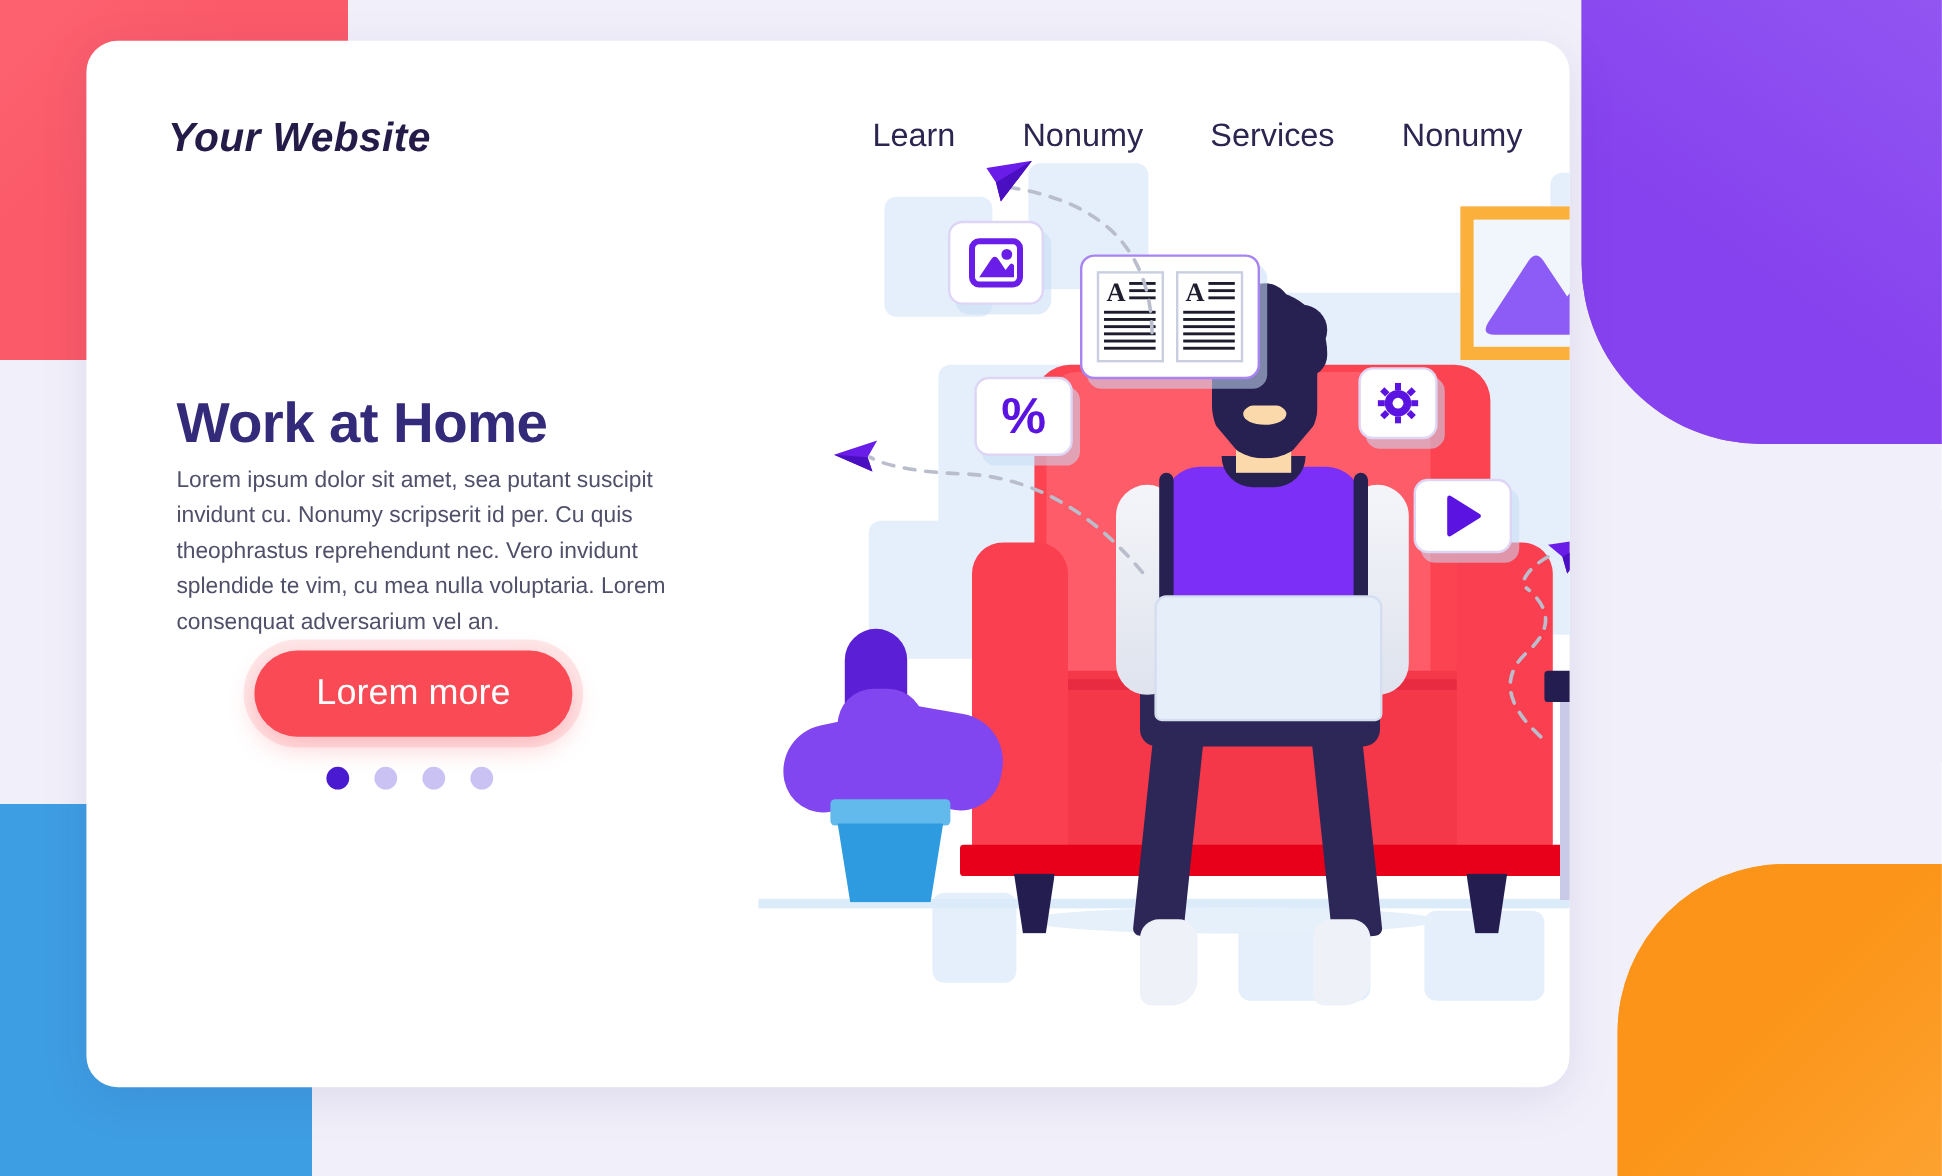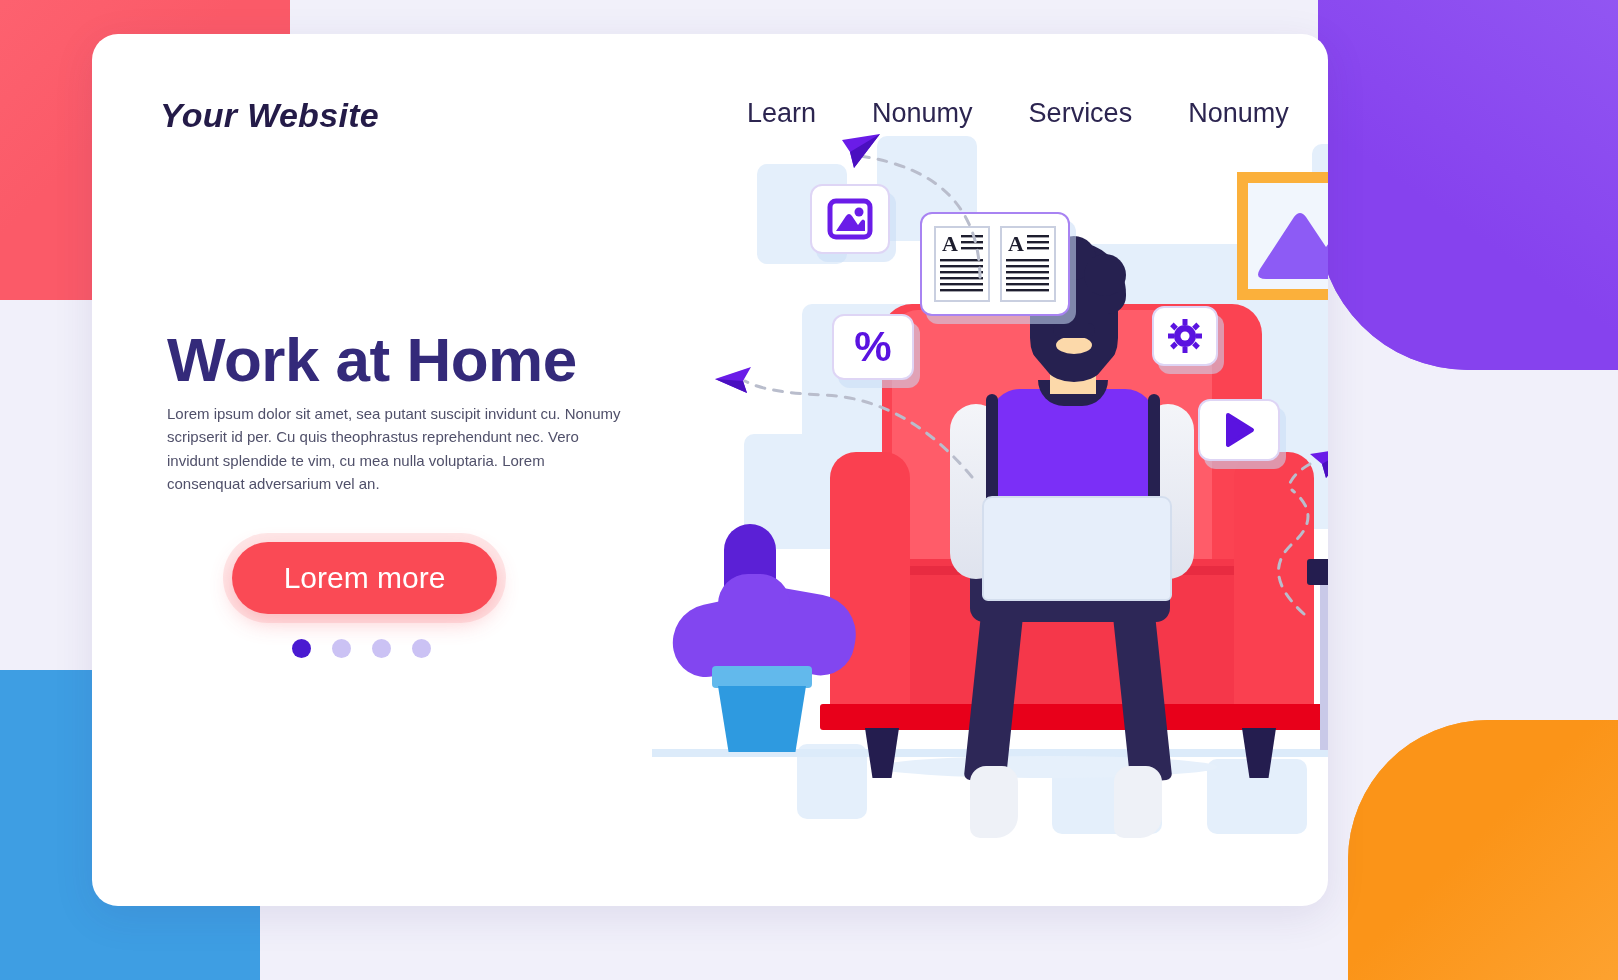--- a/index.html
+++ b/index.html
@@ -64,21 +64,20 @@
 
   
   #card {
     position: absolute;
     left: 72px; top: 34px;
     width: 1236px; height: 872px;
     background: #ffffff;
     border-radius: 26px;
     box-shadow: 0 10px 40px rgba(60,40,120,0.10);
     overflow: hidden;
-    margin-left: 20px;
   }
 
   
   #header {
     position: absolute;
     left: 0; top: 0; width: 100%; height: 124px;
     display: flex; align-items: center;
   }
   #logo {
     position: absolute; left: 68px; top: 62px;
@@ -101,28 +100,28 @@
     cursor: pointer;
   }
   #hamburger span {
     display: block; width: 100%; height: 7px;
     background: #2b2458; border-radius: 4px;
   }
 
   
   #hero-title {
     position: absolute; left: 75px; top: 290px;
-    font-size: 62px; font-weight: bold;
+    font-size: 47px; font-weight: bold;
     color: #342a7a; letter-spacing: -0.5px;
     white-space: nowrap;
   }
   #hero-body {
-    position: absolute; left: 75px; top: 368px;
+    position: absolute; left: 75px; top: 352px;
     width: 455px;
-    font-size: 15px; line-height: 1.55;
+    font-size: 19px; line-height: 1.55;
     color: #50506a;
   }
   #cta {
     position: absolute; left: 140px; top: 508px;
     width: 265px; height: 72px;
     background: #fa4a55;
     border: none; border-radius: 36px;
     color: #fff; font-size: 30px;
     font-family: inherit;
     cursor: pointer;

